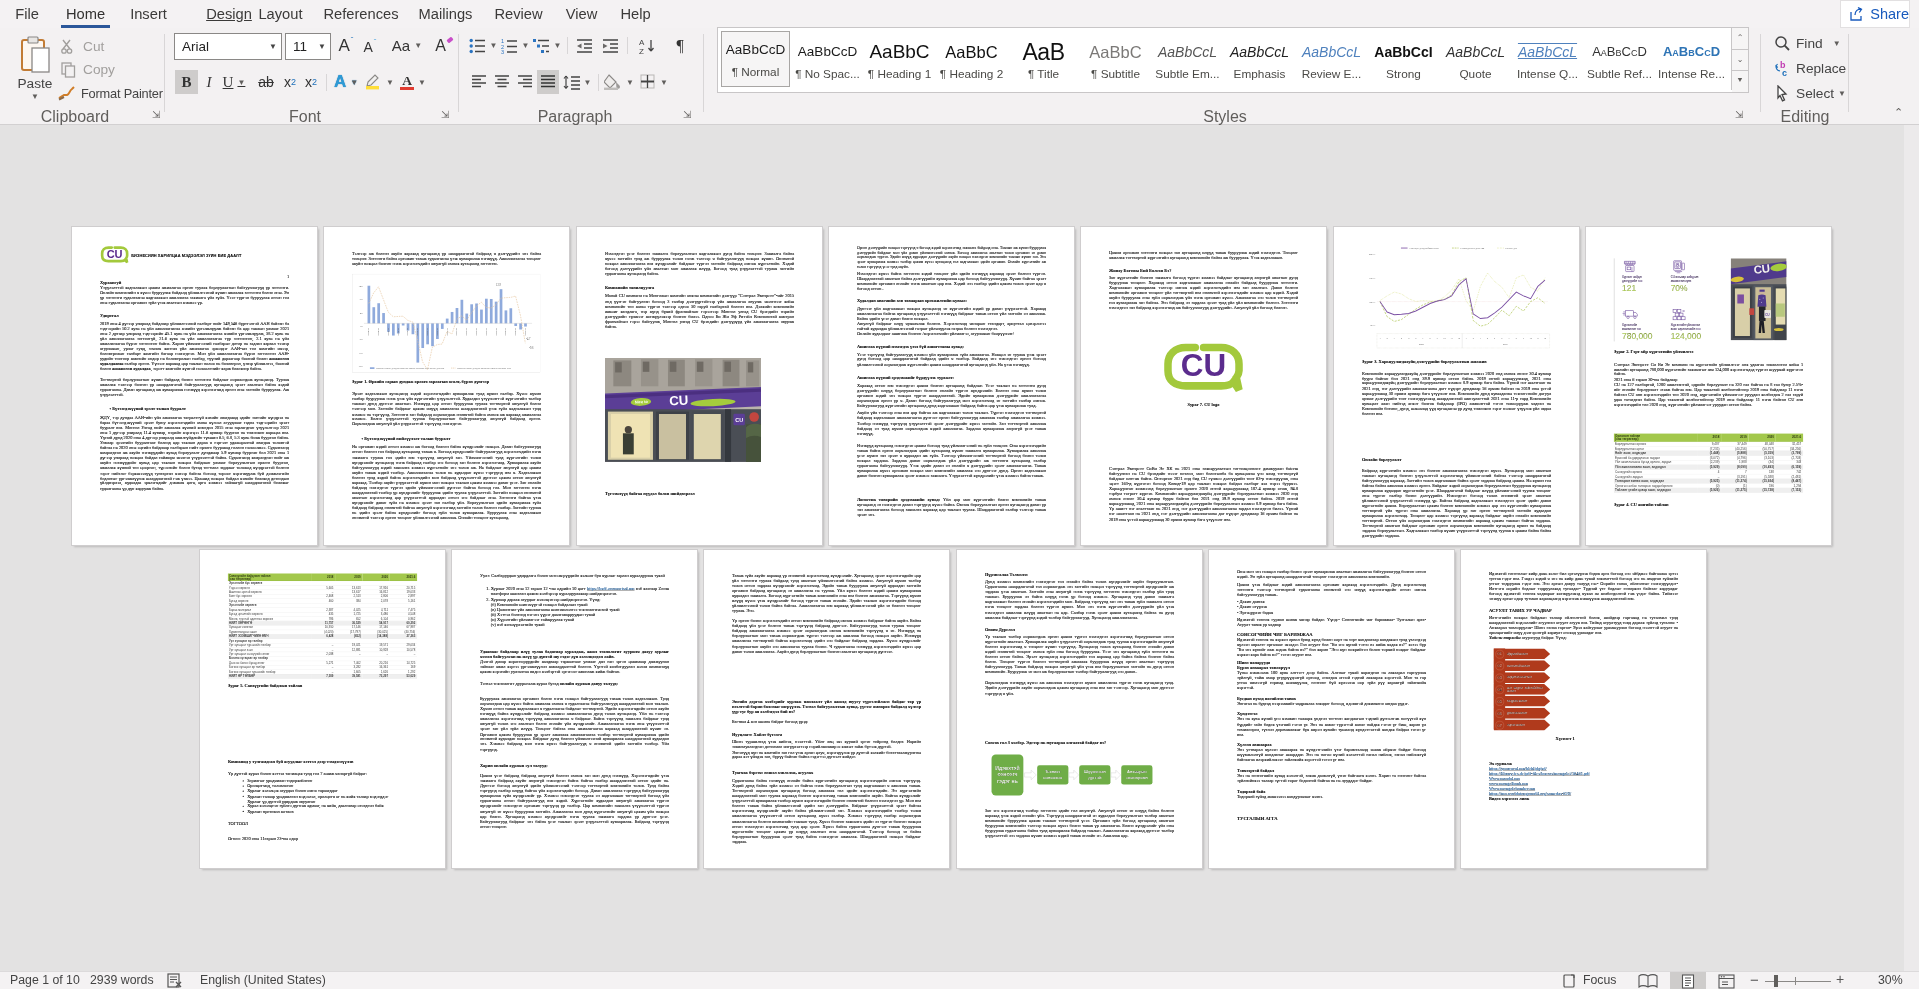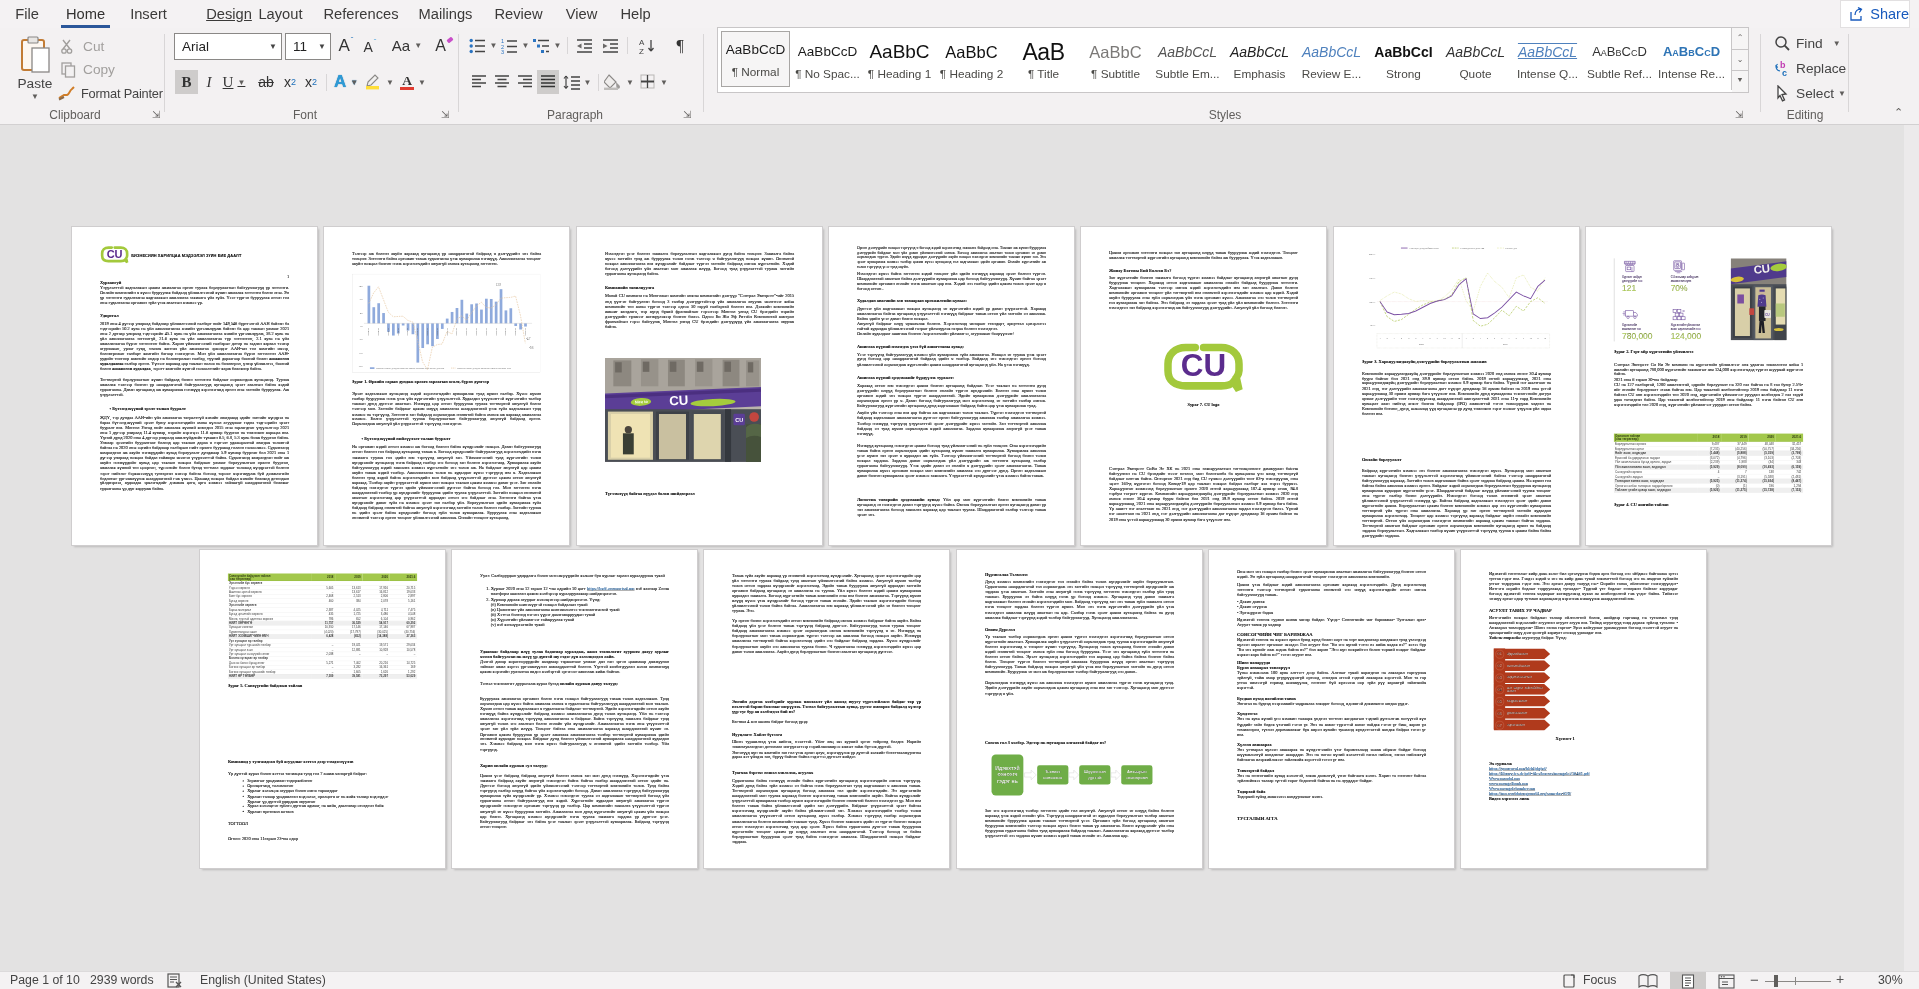--- a/index.html
+++ b/index.html
@@ -6,21 +6,21 @@
 body{width:1919px;height:989px;overflow:hidden;font-family:"Liberation Sans",sans-serif;background:#e3e2e2;position:relative;}
 
 #tabs{position:absolute;top:0;left:0;width:1919px;height:28px;background:#f4f2f3;}
 #tabs .tab{position:absolute;top:0;height:28px;line-height:28px;font-size:14.7px;color:#3b3a39;text-align:center;}
 #tabs .tab.sel{color:#323130;}
 #tabs .tab.sel:after{content:"";position:absolute;left:3px;right:3px;bottom:0;height:3px;background:#2b579a;}
 #share{position:absolute;top:0;right:9px;width:68px;height:26px;background:#fff;border:1px solid #e2e0e1;display:flex;align-items:center;justify-content:flex-end;color:#185abd;font-size:14.5px;}
 
 #ribbon{position:absolute;top:28px;left:0;width:1919px;height:96px;background:#f3f1f2;border-bottom:1px solid #d2d0d1;}
 .vsep{position:absolute;top:6px;height:78px;width:1px;background:#d8d6d7;}
-.glabel{position:absolute;top:80px;height:14px;font-size:12px;color:#605e5c;text-align:center;}
+.glabel{position:absolute;top:80px;height:14px;font-size:16px;color:#605e5c;text-align:center;}
 .launch{position:absolute;top:81px;width:12px;height:12px;color:#605e5c;font-size:10px;}
 .rbtn{position:absolute;display:flex;align-items:center;color:#444;font-size:13.7px;}
 .grey{color:#a19f9d;}
 .caret{font-size:8px;color:#605e5c;margin-left:4px;}
 
 .combo{position:absolute;background:#fff;border:1px solid #8a8886;display:flex;align-items:center;font-size:13.5px;color:#222;}
 .combo .cd{margin-left:auto;font-size:8px;color:#444;padding-right:4px;}
 
 .sbtn{position:absolute;display:flex;align-items:center;justify-content:center;font-size:14px;color:#333;}
 .selbg{background:#cecccb;}

